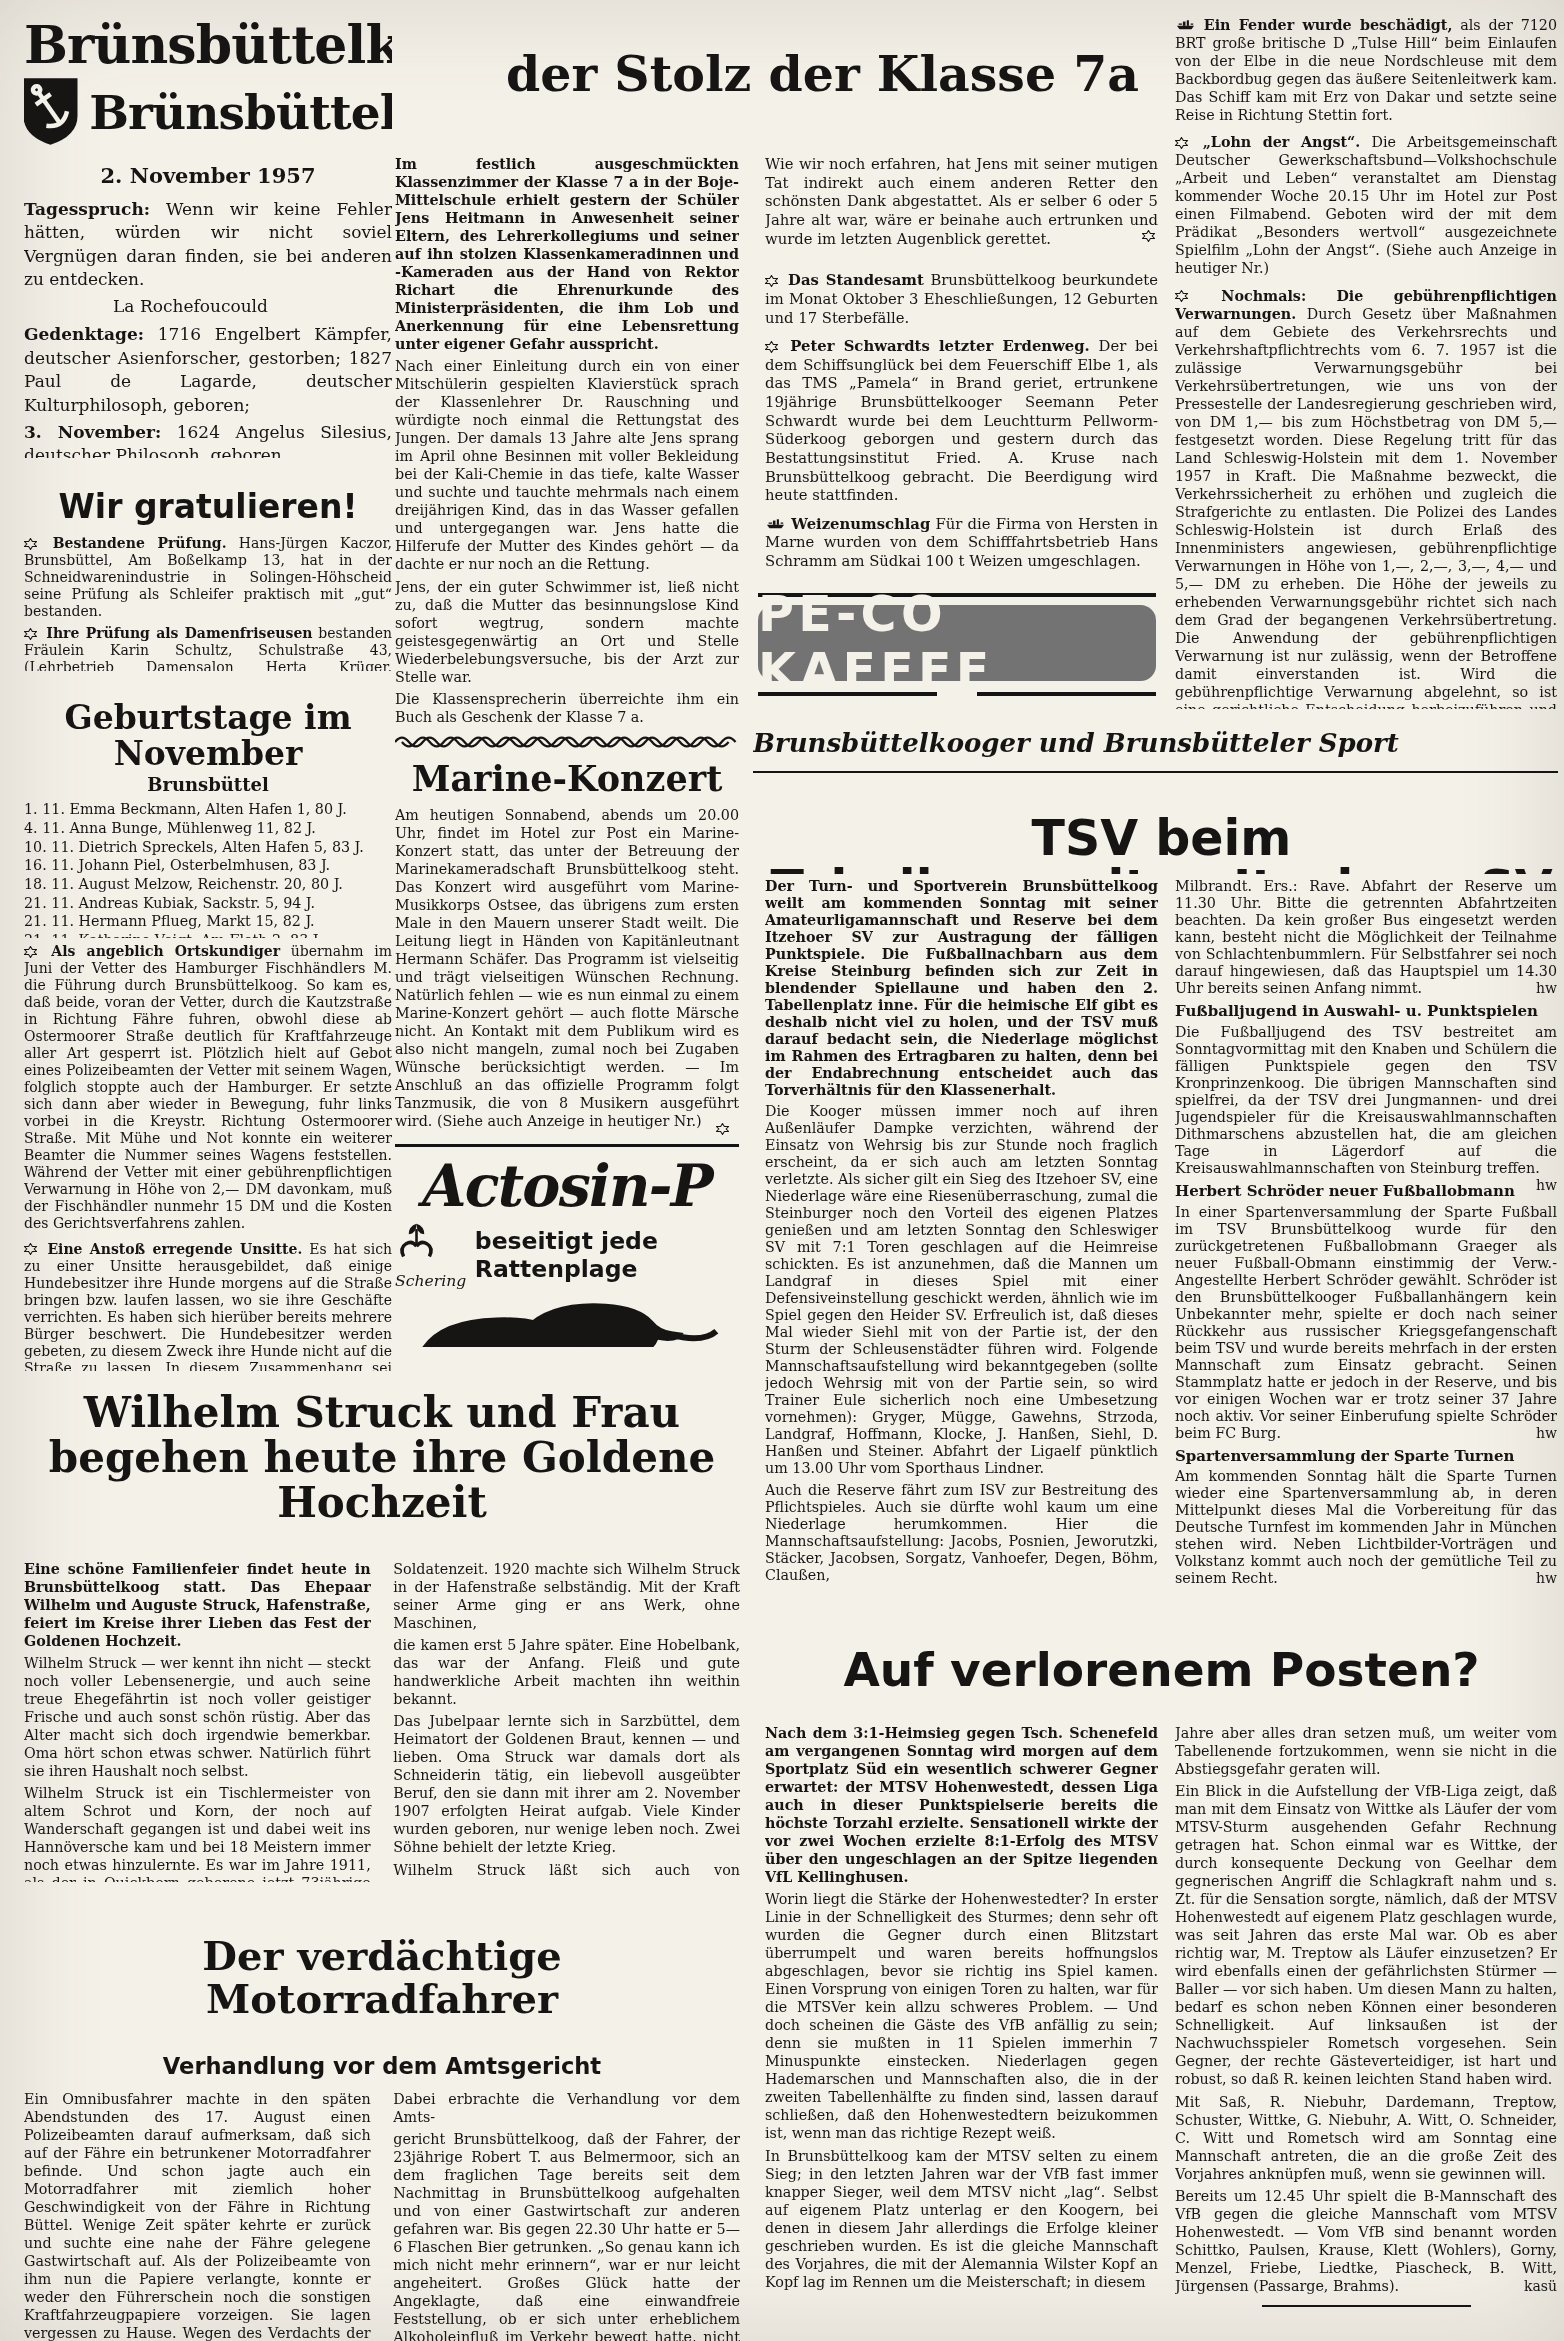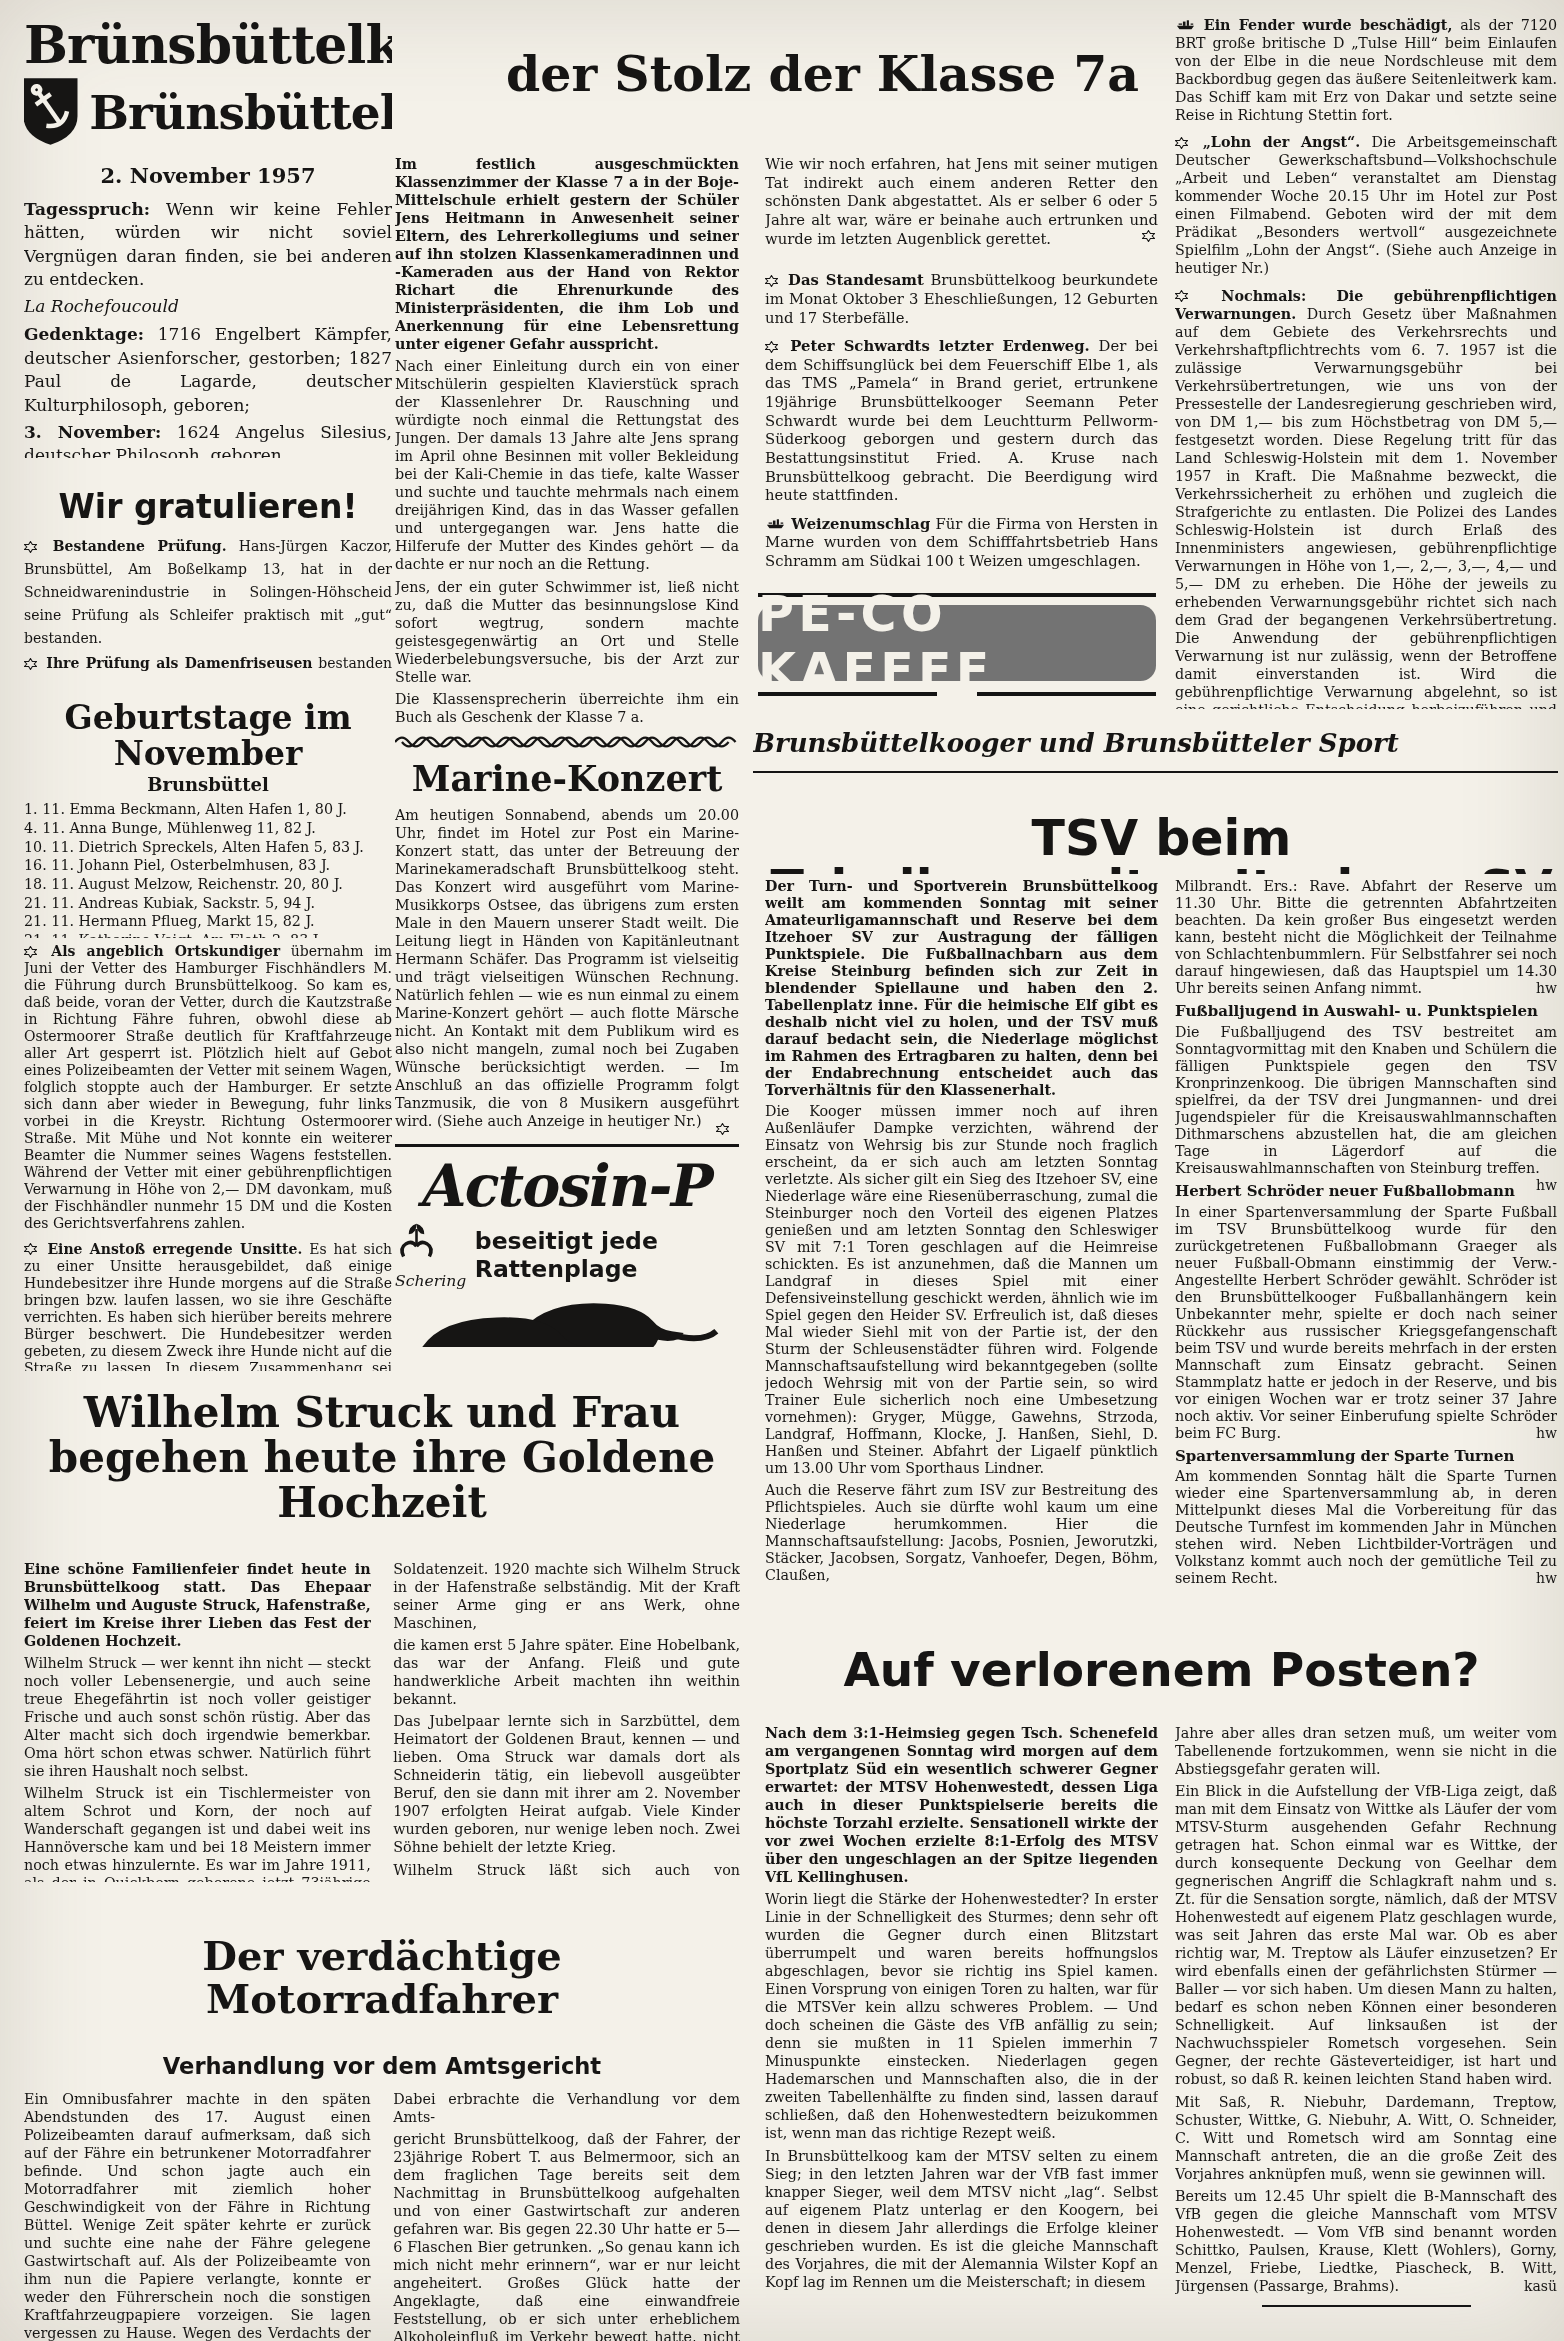--- a/index.html
+++ b/index.html
@@ -9,21 +9,21 @@
   .abs{position:absolute;overflow:hidden;}
   p{margin:0;}
   .par{text-align:justify;line-height:17.4px;font-size:14.3px;margin-bottom:5.2px;}
   b{font-weight:bold;}
   
   .frak{font-size:52px;font-weight:bold;text-align:center;margin:0;letter-spacing:-0.9px;line-height:1.0;
         font-family:"DejaVu Serif",serif;}
   .mast-row{display:flex;align-items:center;justify-content:center;gap:7px;margin-top:3.5px;}
   .date{font-weight:bold;font-size:21px;text-align:center;margin:12px 0 10.4px 0;}
   .lead-par{text-align:justify;font-size:17px;line-height:23.5px;margin-bottom:3.5px;}
-  .author{font-size:17px;text-align:left;padding-right:35px;line-height:22.6px;margin-bottom:5.2px;font-style:italic;}
+  .author{font-size:17px;text-align:center;padding-right:35px;line-height:22.6px;margin-bottom:5.2px;}
   
   .h-sans{font-family:"DejaVu Sans","Liberation Sans",sans-serif;font-weight:bold;text-align:center;}
   .h-serif{font-weight:bold;text-align:center;font-family:"DejaVu Serif",serif;}
   .grat-title{font-size:33px;line-height:38px;margin-bottom:8.7px;}
   .geb-title{font-size:33px;line-height:36px;margin-bottom:1.7px;}
   .geb-sub{font-size:18px;font-weight:bold;text-align:center;margin-bottom:5.2px;}
   .bday{font-size:14.3px;line-height:18.7px;white-space:nowrap;}
   .star{width:13px;height:12px;display:inline-block;vertical-align:-1.7px;margin-right:3.5px;}
   .endstar{text-align:right;padding-right:7px;height:15.6px;margin-top:-14px;}
   
@@ -86,21 +86,21 @@
     </div>
     <div class="date">2. November 1957</div>
     <p class="lead-par"><span class="ind"></span><b>Tagesspruch:</b> <span>Wenn wir keine Fehler hätten, würden wir nicht soviel Vergnügen daran finden, sie bei anderen zu entdecken.</span></p>
     <div class="author">La Rochefoucould</div>
     <p class="lead-par"><span class="ind"></span><b>Gedenktage:</b> <span>1716 Engelbert Kämpfer, deutscher Asienforscher, gestorben; 1827 Paul de Lagarde, deutscher Kulturphilosoph, geboren;</span></p>
     <p class="lead-par"><span class="ind"></span><b>3. November:</b> <span>1624 Angelus Silesius, deutscher Philosoph, geboren.</span></p>
   </section>
 
   <section class="abs" style="left:24px;top:461px;width:368px;height:210px;">
     <h2 class="h-sans grat-title">Wir gratulieren!</h2>
-    <p class="par" style="font-size:14px;line-height:23px;">
+    <p class="par" style="font-size:14px;line-height:17px;">
       <svg class="star" viewBox="0 0 14 13">
           <path d="M7 .5 9 3.9 13.5 3.9 11 6.5 13.5 9.1 9 9.1 7 12.5 5 9.1 .5 9.1 3 6.5 .5 3.9 5 3.9 Z" fill="none" stroke="#161514" stroke-width="1.1"></path>
         </svg>
       <b>Bestandene Prüfung.</b>
       <span>Hans-Jürgen Kaczor, Brunsbüttel, Am Boßelkamp 13, hat in der Schneidwarenindustrie in Solingen-Höhscheid seine Prüfung als Schleifer praktisch mit „gut“ bestanden.</span>
     </p>
     <p class="par" style="font-size:14px;line-height:17px;">
       <svg class="star" viewBox="0 0 14 13">
           <path d="M7 .5 9 3.9 13.5 3.9 11 6.5 13.5 9.1 9 9.1 7 12.5 5 9.1 .5 9.1 3 6.5 .5 3.9 5 3.9 Z" fill="none" stroke="#161514" stroke-width="1.1"></path>
         </svg>

